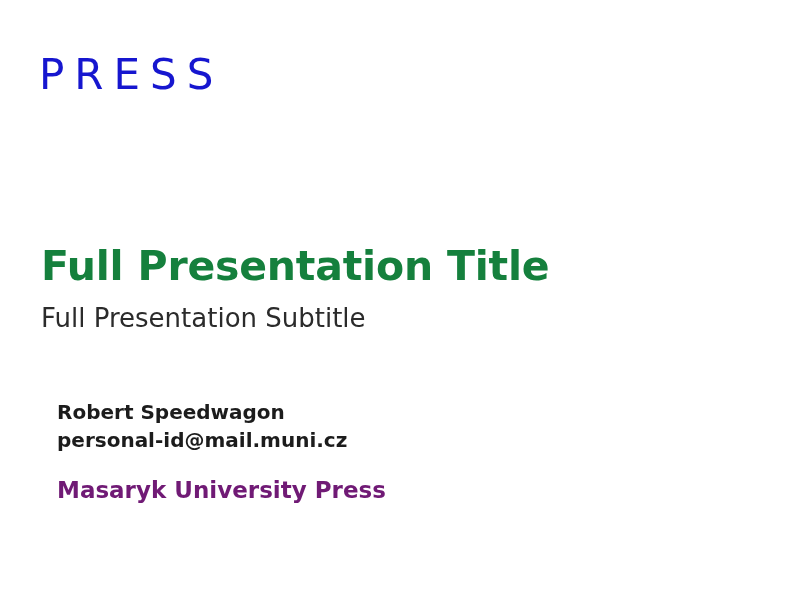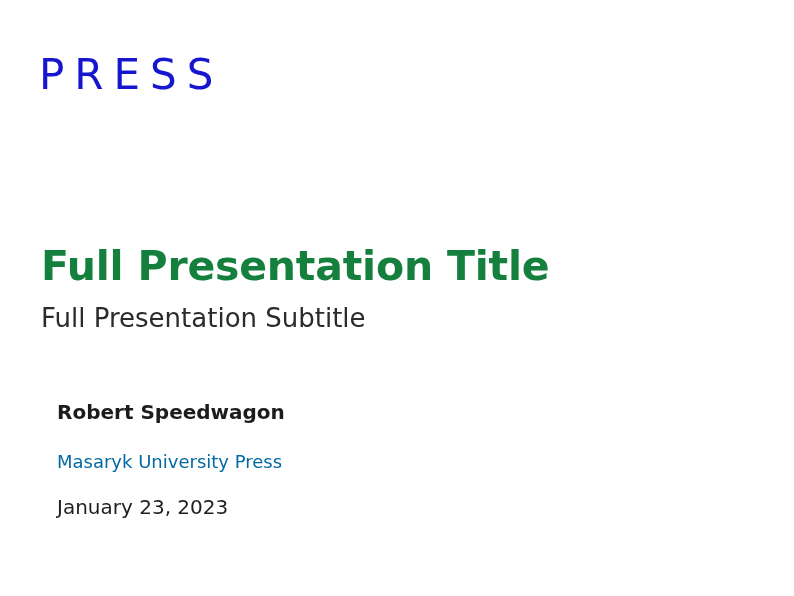--- a/index.html
+++ b/index.html
@@ -102,24 +102,24 @@
     color: #1c1c1c;
     white-space: nowrap;
   }
 
   #author-email {
     margin-top: 2px;
   }
 
   #affiliation {
     font-family: "DejaVu Sans", sans-serif;
-    font-weight: 400;
-    font-size: 18px;
+    font-weight: 700;
+    font-size: 23px;
     line-height: 26px;
-    color: #0369a1;
+    color: #701a75;
     margin-top: 24px;
     white-space: nowrap;
   }
 
   #presentation-date {
     font-family: "DejaVu Sans", sans-serif;
     font-weight: 400;
     font-size: 20px;
     line-height: 26px;
     color: #1f1f1f;
@@ -136,17 +136,17 @@
     <span class="logo-press">PRESS</span>
   </div>
 
   <div id="title-block">
     <h1 id="presentation-title">Full Presentation Title</h1>
     <div id="presentation-subtitle">Full Presentation Subtitle</div>
   </div>
 
   <div id="meta-block">
     <div class="author-line" id="author-name">Robert Speedwagon</div>
+    <div class="author-line" id="author-email">personal-id@mail.muni.cz</div>
     <div id="affiliation">Masaryk University Press</div>
-    <div id="presentation-date">January 23, 2023</div>
   </div>
 
 </div>
 
 </body></html>

